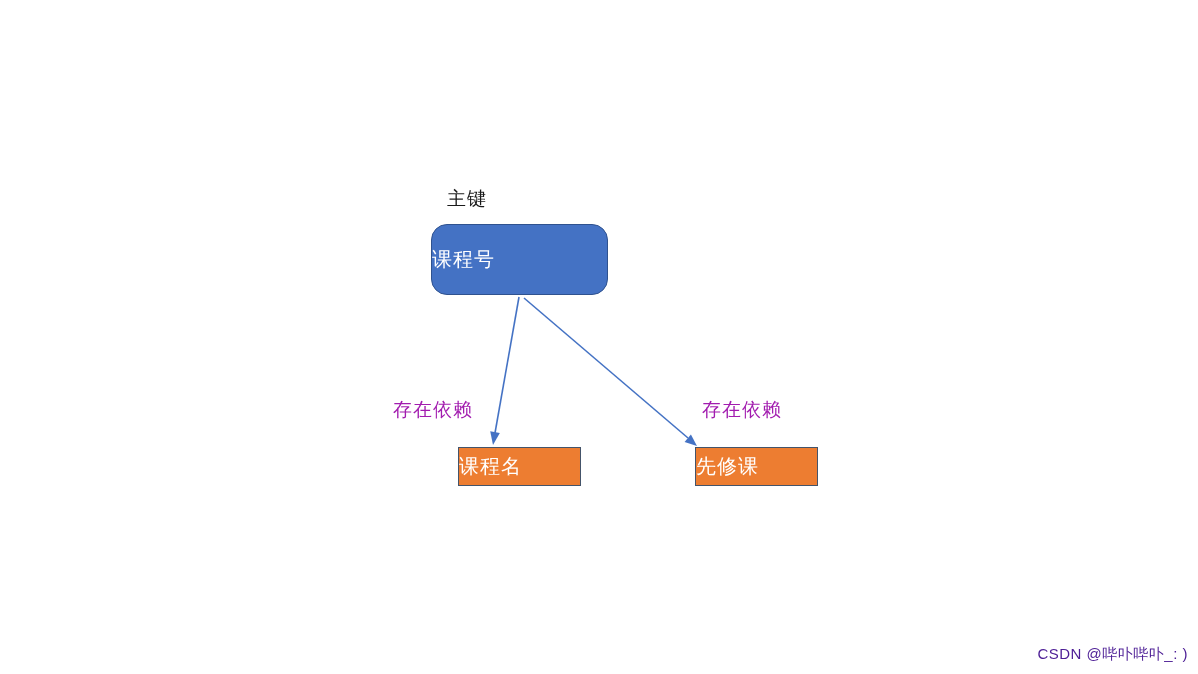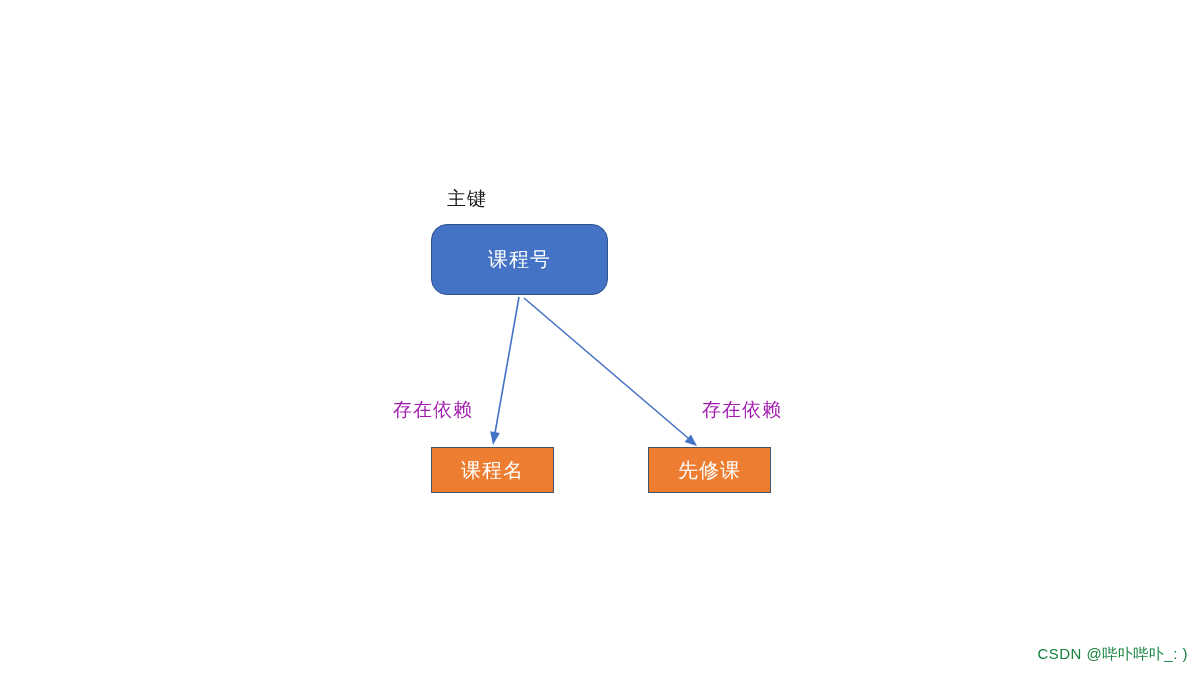--- a/index.html
+++ b/index.html
@@ -19,63 +19,64 @@
     position: absolute;
     left: 447px; top: 186px;
     font-size: 19px;
     color: #1a1a1a;
     letter-spacing: 1px;
   }
   .node {
     position: absolute;
     display: flex;
     align-items: center;
-    justify-content: center;
+    justify-content: flex-start;
     color: #ffffff;
     box-sizing: border-box;
   }
   .node.primary {
     left: 431px; top: 224px;
     width: 177px; height: 71px;
     background: #4472c4;
     border: 1px solid #2f528f;
     border-radius: 16px;
     font-size: 20px;
     letter-spacing: 1px;
   }
   .node.attr {
     top: 447px;
-    width: 123px; height: 46px;
+    width: 123px; height: 39px;
     background: #ed7d31;
     border: 1.5px solid #44546a;
     font-size: 20px;
     letter-spacing: 1px;
+    margin-left: 27px;
   }
   .node.attr.left  { left: 431px; }
-  .node.attr.right { left: 648px; font-family: Liberation Mono, monospace; }
+  .node.attr.right { left: 668px; font-family: Liberation Mono, monospace; }
   .dep-label {
     position: absolute;
     top: 397px;
     font-size: 19px;
     color: #a21caf;
     letter-spacing: 1px;
   }
   .dep-label.left  { left: 393px; }
   .dep-label.right { left: 702px; }
   svg.arrows {
     position: absolute;
     left: 0; top: 0;
     width: 1198px; height: 674px;
     pointer-events: none;
   }
   .watermark {
     position: absolute;
     right: 10px; bottom: 10px;
     font-size: 15px;
-    color: #15803d;
+    color: #4c1d95;
     letter-spacing: 0.5px;
   }
 </style>
 </head>
 <body>
 
 <div class="canvas">
 
   <div class="pk-label">主键</div>
 

